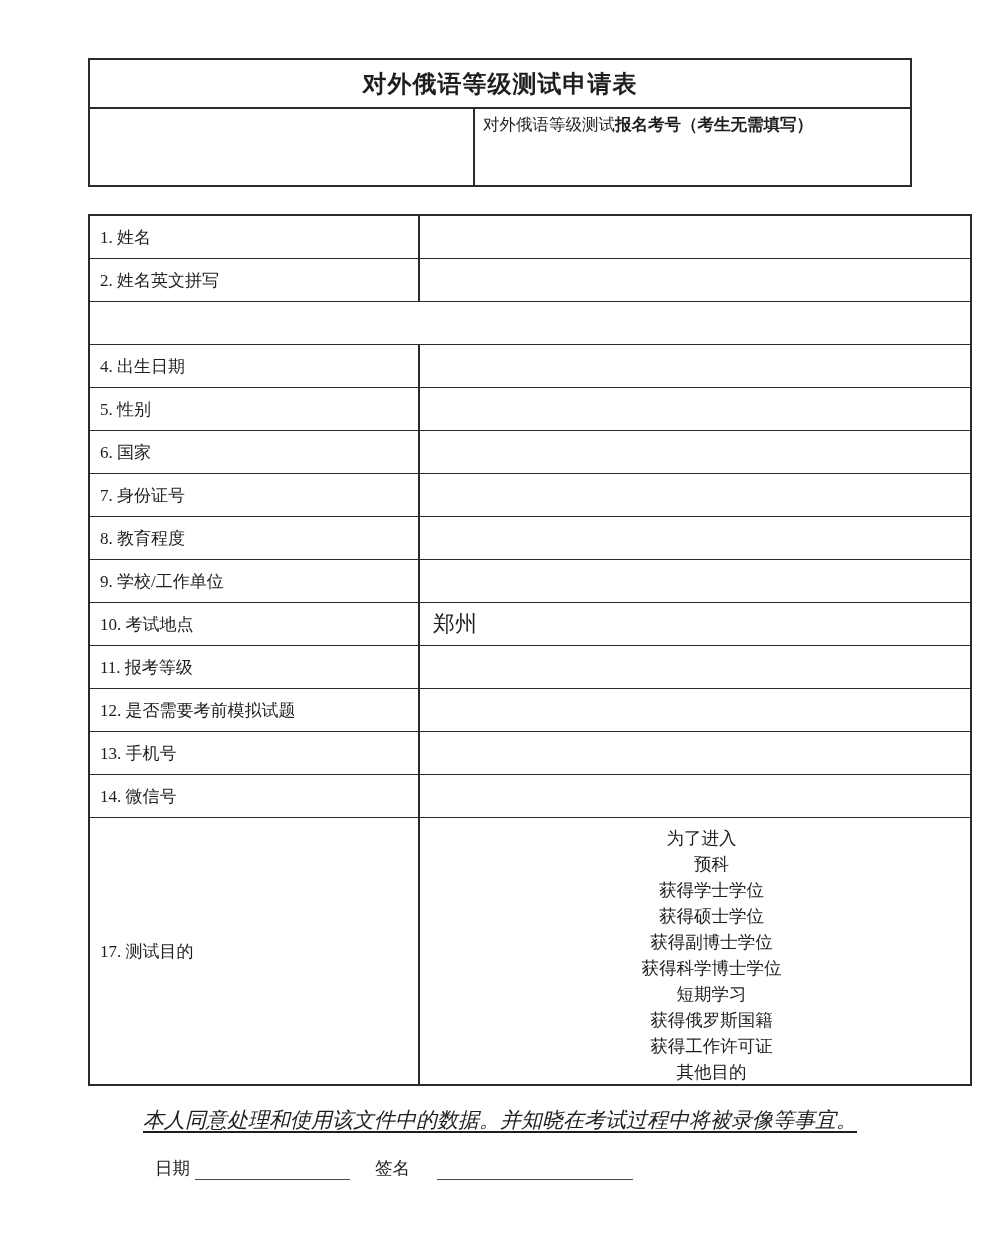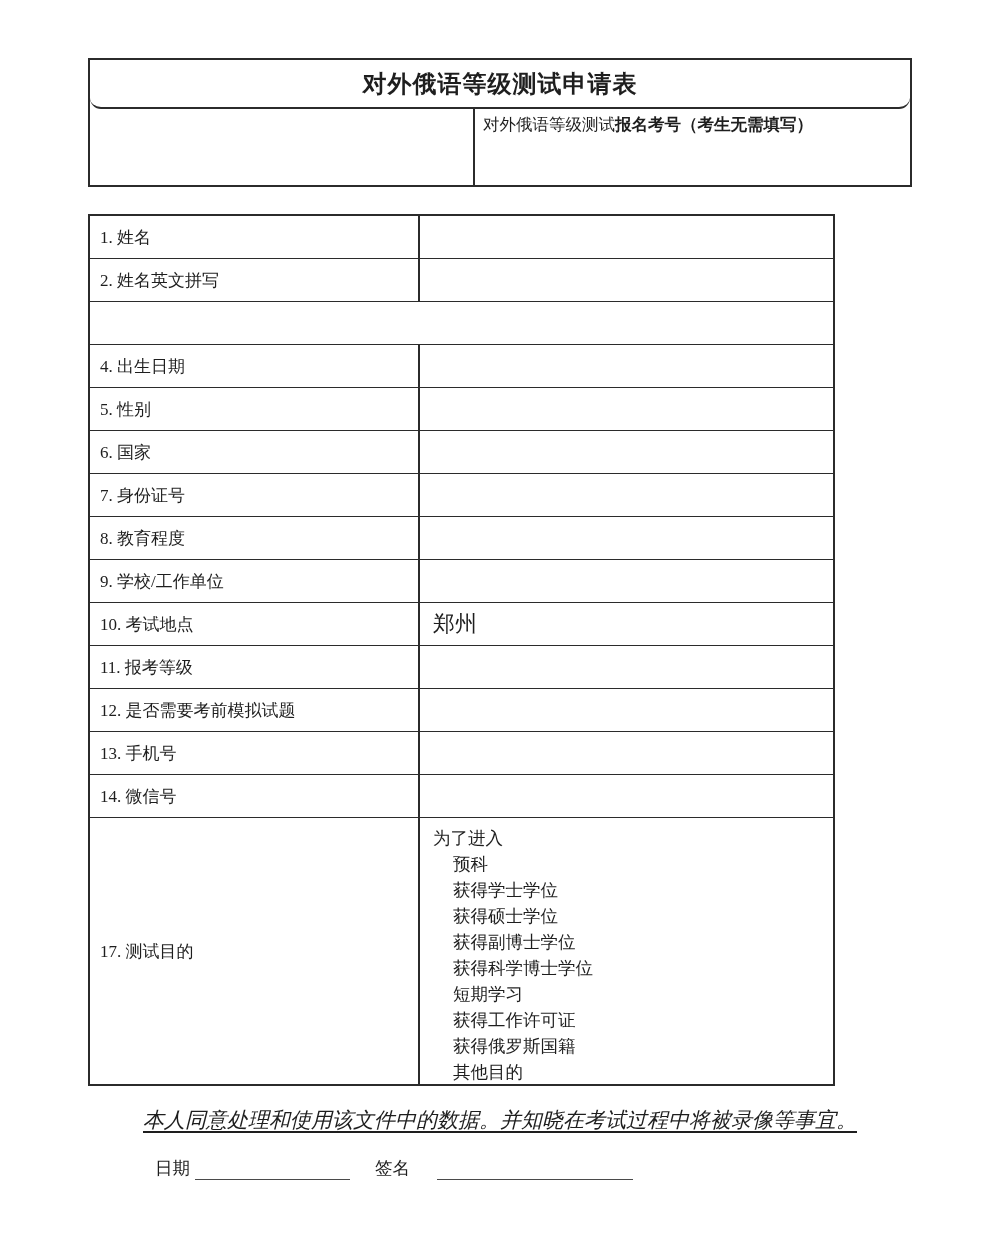--- a/index.html
+++ b/index.html
@@ -14,37 +14,38 @@
   
   .header-table {
     position: absolute; left: 88px; top: 58px; width: 824px;
     border: 2px solid #2b2b2b;
     background: #fff;
   }
   .title-row {
     height: 49px;
     border-bottom: 2px solid #2b2b2b;
     display: flex; align-items: center; justify-content: center;
-    font-size: 24px; font-weight: 600; letter-spacing: 1px; border-radius: 11px;
+    font-size: 24px; font-weight: 600; letter-spacing: 1px;
   }
   .sub-row { display: flex; height: 76px; }
   .photo-cell { width: 385px; border-right: 2px solid #2b2b2b; }
   .examno-cell {
     flex: 1;
     padding: 5px 8px;
     font-size: 16.5px;
     line-height: 22px;
   }
   .examno-cell b { font-weight: bold; }
 
   
   .main-table {
-    position: absolute; left: 88px; top: 214px; width: 747px;
+    position: absolute; left: 88px; top: 214px; width: 884px;
     border: 2px solid #2b2b2b;
     background: #fff;
+    text-align: center;
   }
   .row { display: flex; height: 43px; border-bottom: 1.5px solid #2b2b2b; }
   .row.purpose-row { height: 266px; border-bottom: none; }
   .label-cell {
     width: 330px;
     border-right: 2px solid #2b2b2b;
     padding-left: 10px;
     display: flex; align-items: center;
     font-size: 17px;
   }
@@ -155,22 +156,22 @@
   <div class="row purpose-row">
     <div class="label-cell">17. 测试目的</div>
     <div class="value-cell purpose-cell">
       <div>为了进入</div>
       <div class="opt">预科</div>
       <div class="opt">获得学士学位</div>
       <div class="opt">获得硕士学位</div>
       <div class="opt">获得副博士学位</div>
       <div class="opt">获得科学博士学位</div>
       <div class="opt">短期学习</div>
+      <div class="opt">获得俄罗斯国籍</div>
       <div class="opt">获得工作许可证</div>
-      <div class="opt">获得俄罗斯国籍</div>
       <div class="opt">其他目的</div>
     </div>
   </div>
 </div>
 
 <div class="consent">本人同意处理和使用该文件中的数据。并知晓在考试过程中将被录像等事宜。</div>
 
 <div class="sign-line">
   <span>日期</span>
   <span class="blank blank-date"></span>

